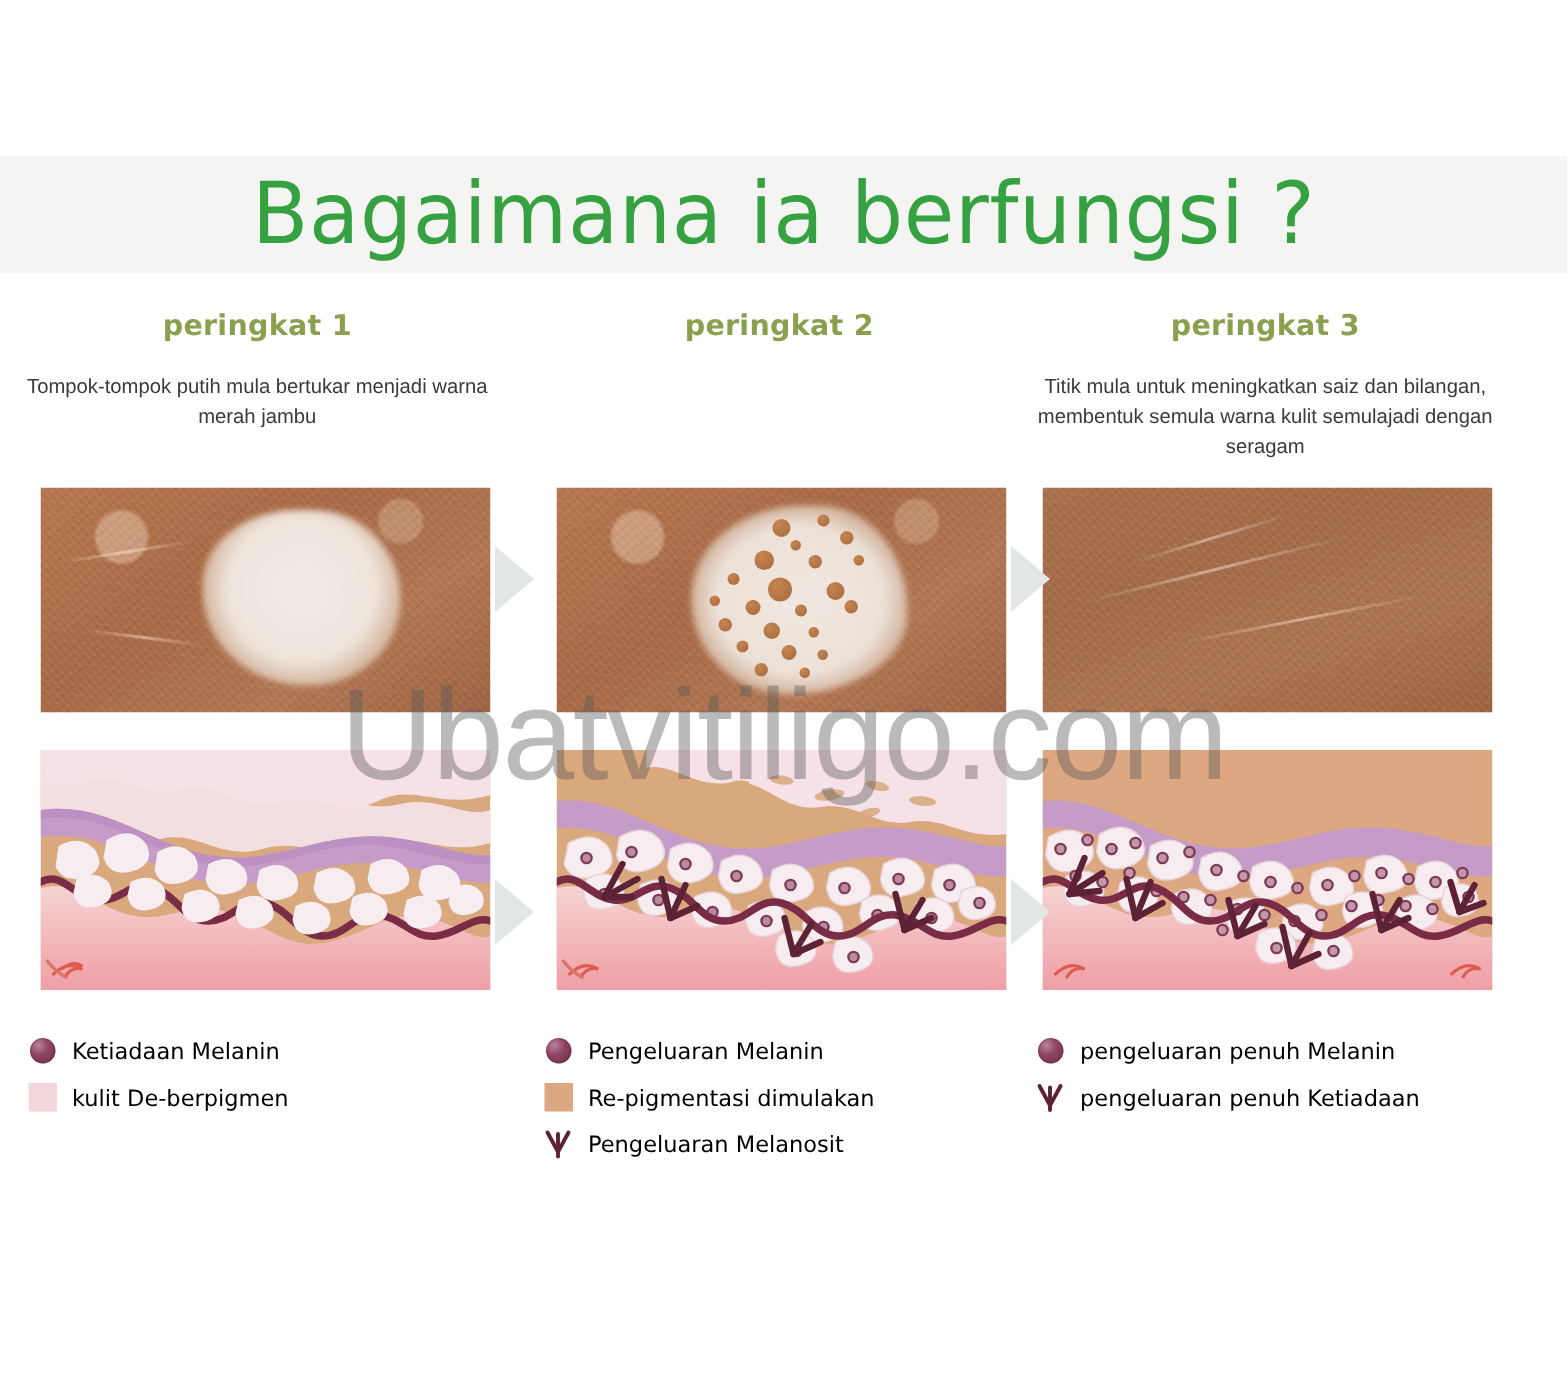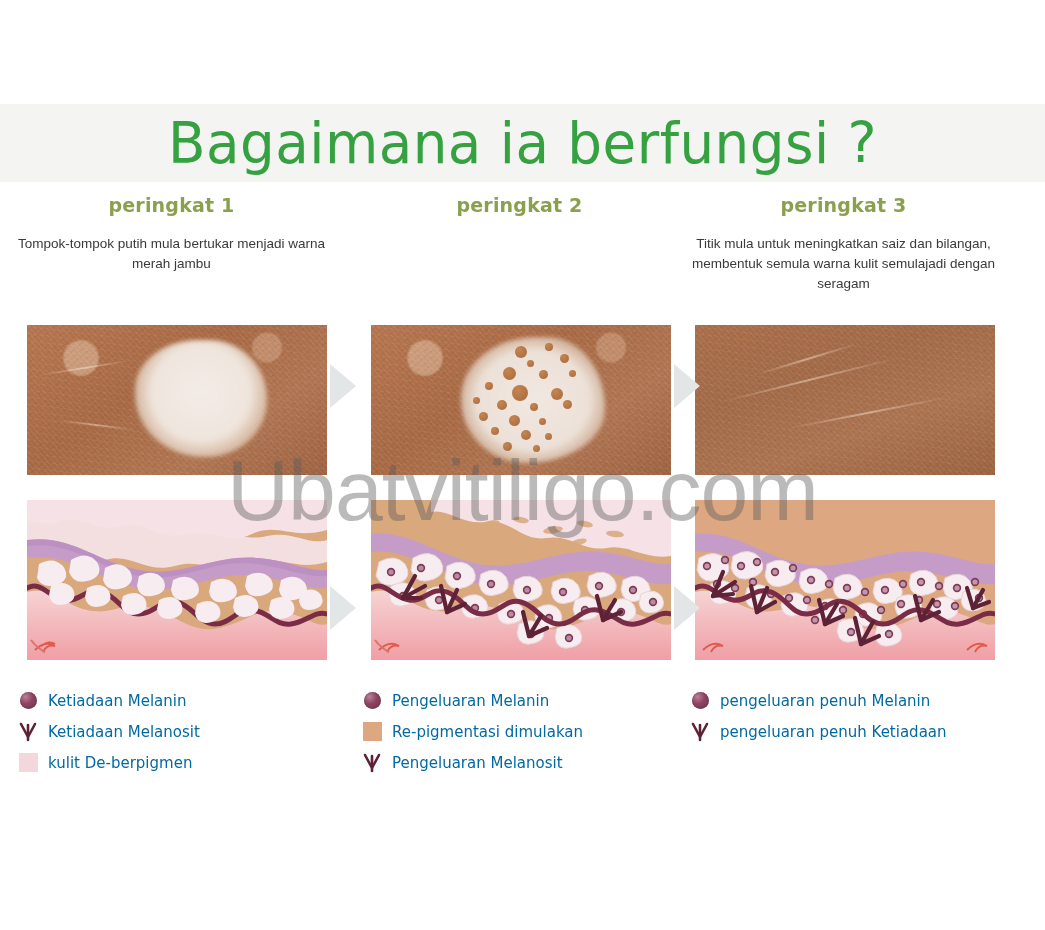--- a/index.html
+++ b/index.html
@@ -33,21 +33,21 @@
   .col{position:absolute;top:0;width:333px;}
   .col.c1{left:5px;}
   .col.c2{left:353px;}
   .col.c3{left:677px;}
 
   .stage-title{
     text-align:center;
     font-size:19px;font-weight:bold;color:#8aa04e;
     font-family:"DejaVu Sans", sans-serif;
     letter-spacing:.2px;
-    margin:4px;height:26px;
+    margin:16px;height:26px;
   }
   .stage-desc{
     text-align:center;
     font-size:13.5px;line-height:20px;color:#3a3a3a;
     font-family:Liberation Sans, sans-serif;
     margin:14px 6px 0 6px;
     min-height:60px;
   }
 
   
@@ -119,21 +119,21 @@
   .legend-row{
     display:flex;align-items:center;
     height:31px;
   }
   .legend-ico{
     width:26px;min-width:26px;height:22px;
     display:flex;align-items:center;justify-content:center;
     margin-right:7px;
   }
   .legend-label{
-    font-size:15px;color:#0369a1;
+    font-size:15px;color:#000000;
     font-family:"DejaVu Sans", sans-serif;
     white-space:nowrap;
   }
   .sw-sphere{
     width:17px;height:17px;border-radius:50%;
     background:radial-gradient(circle at 33% 28%, #b9819a 0%, #8e4463 42%, #6e2f49 100%);
     box-shadow:inset 0 0 2px rgba(0,0,0,.3);
   }
   .sw-square{width:19px;height:19px;display:block;}
 
@@ -223,32 +223,20 @@
           <path d="M4,140 q6,8 14,12" fill="none" stroke="#d9736b" stroke-width="2"></path>
         </svg>
       </div>
 
       <div class="legend">
         <div class="legend-row">
           <span class="legend-ico">
               <span class="sw-sphere"></span>
             </span>
           <span class="legend-label">Ketiadaan Melanin</span>
-        </div>
-        <div class="legend-row">
-          <span class="legend-ico">
-            <svg width="20" height="22" viewBox="0 0 20 22">
-                <g stroke="#5e2236" stroke-width="2.6" stroke-linecap="round" fill="none">
-                  <line x1="10" y1="4" x2="10" y2="19"></line>
-                  <line x1="3" y1="3" x2="9.5" y2="15"></line>
-                  <line x1="17" y1="3" x2="10.5" y2="15"></line>
-                </g>
-              </svg>
-          </span>
-          <span class="legend-label">Ketiadaan Melanosit</span>
         </div>
         <div class="legend-row">
           <span class="legend-ico">
               <span class="sw-square" style="background:#f4d7dd"></span>
             </span>
           <span class="legend-label">kulit De-berpigmen</span>
         </div>
       </div>
     </div>
 

